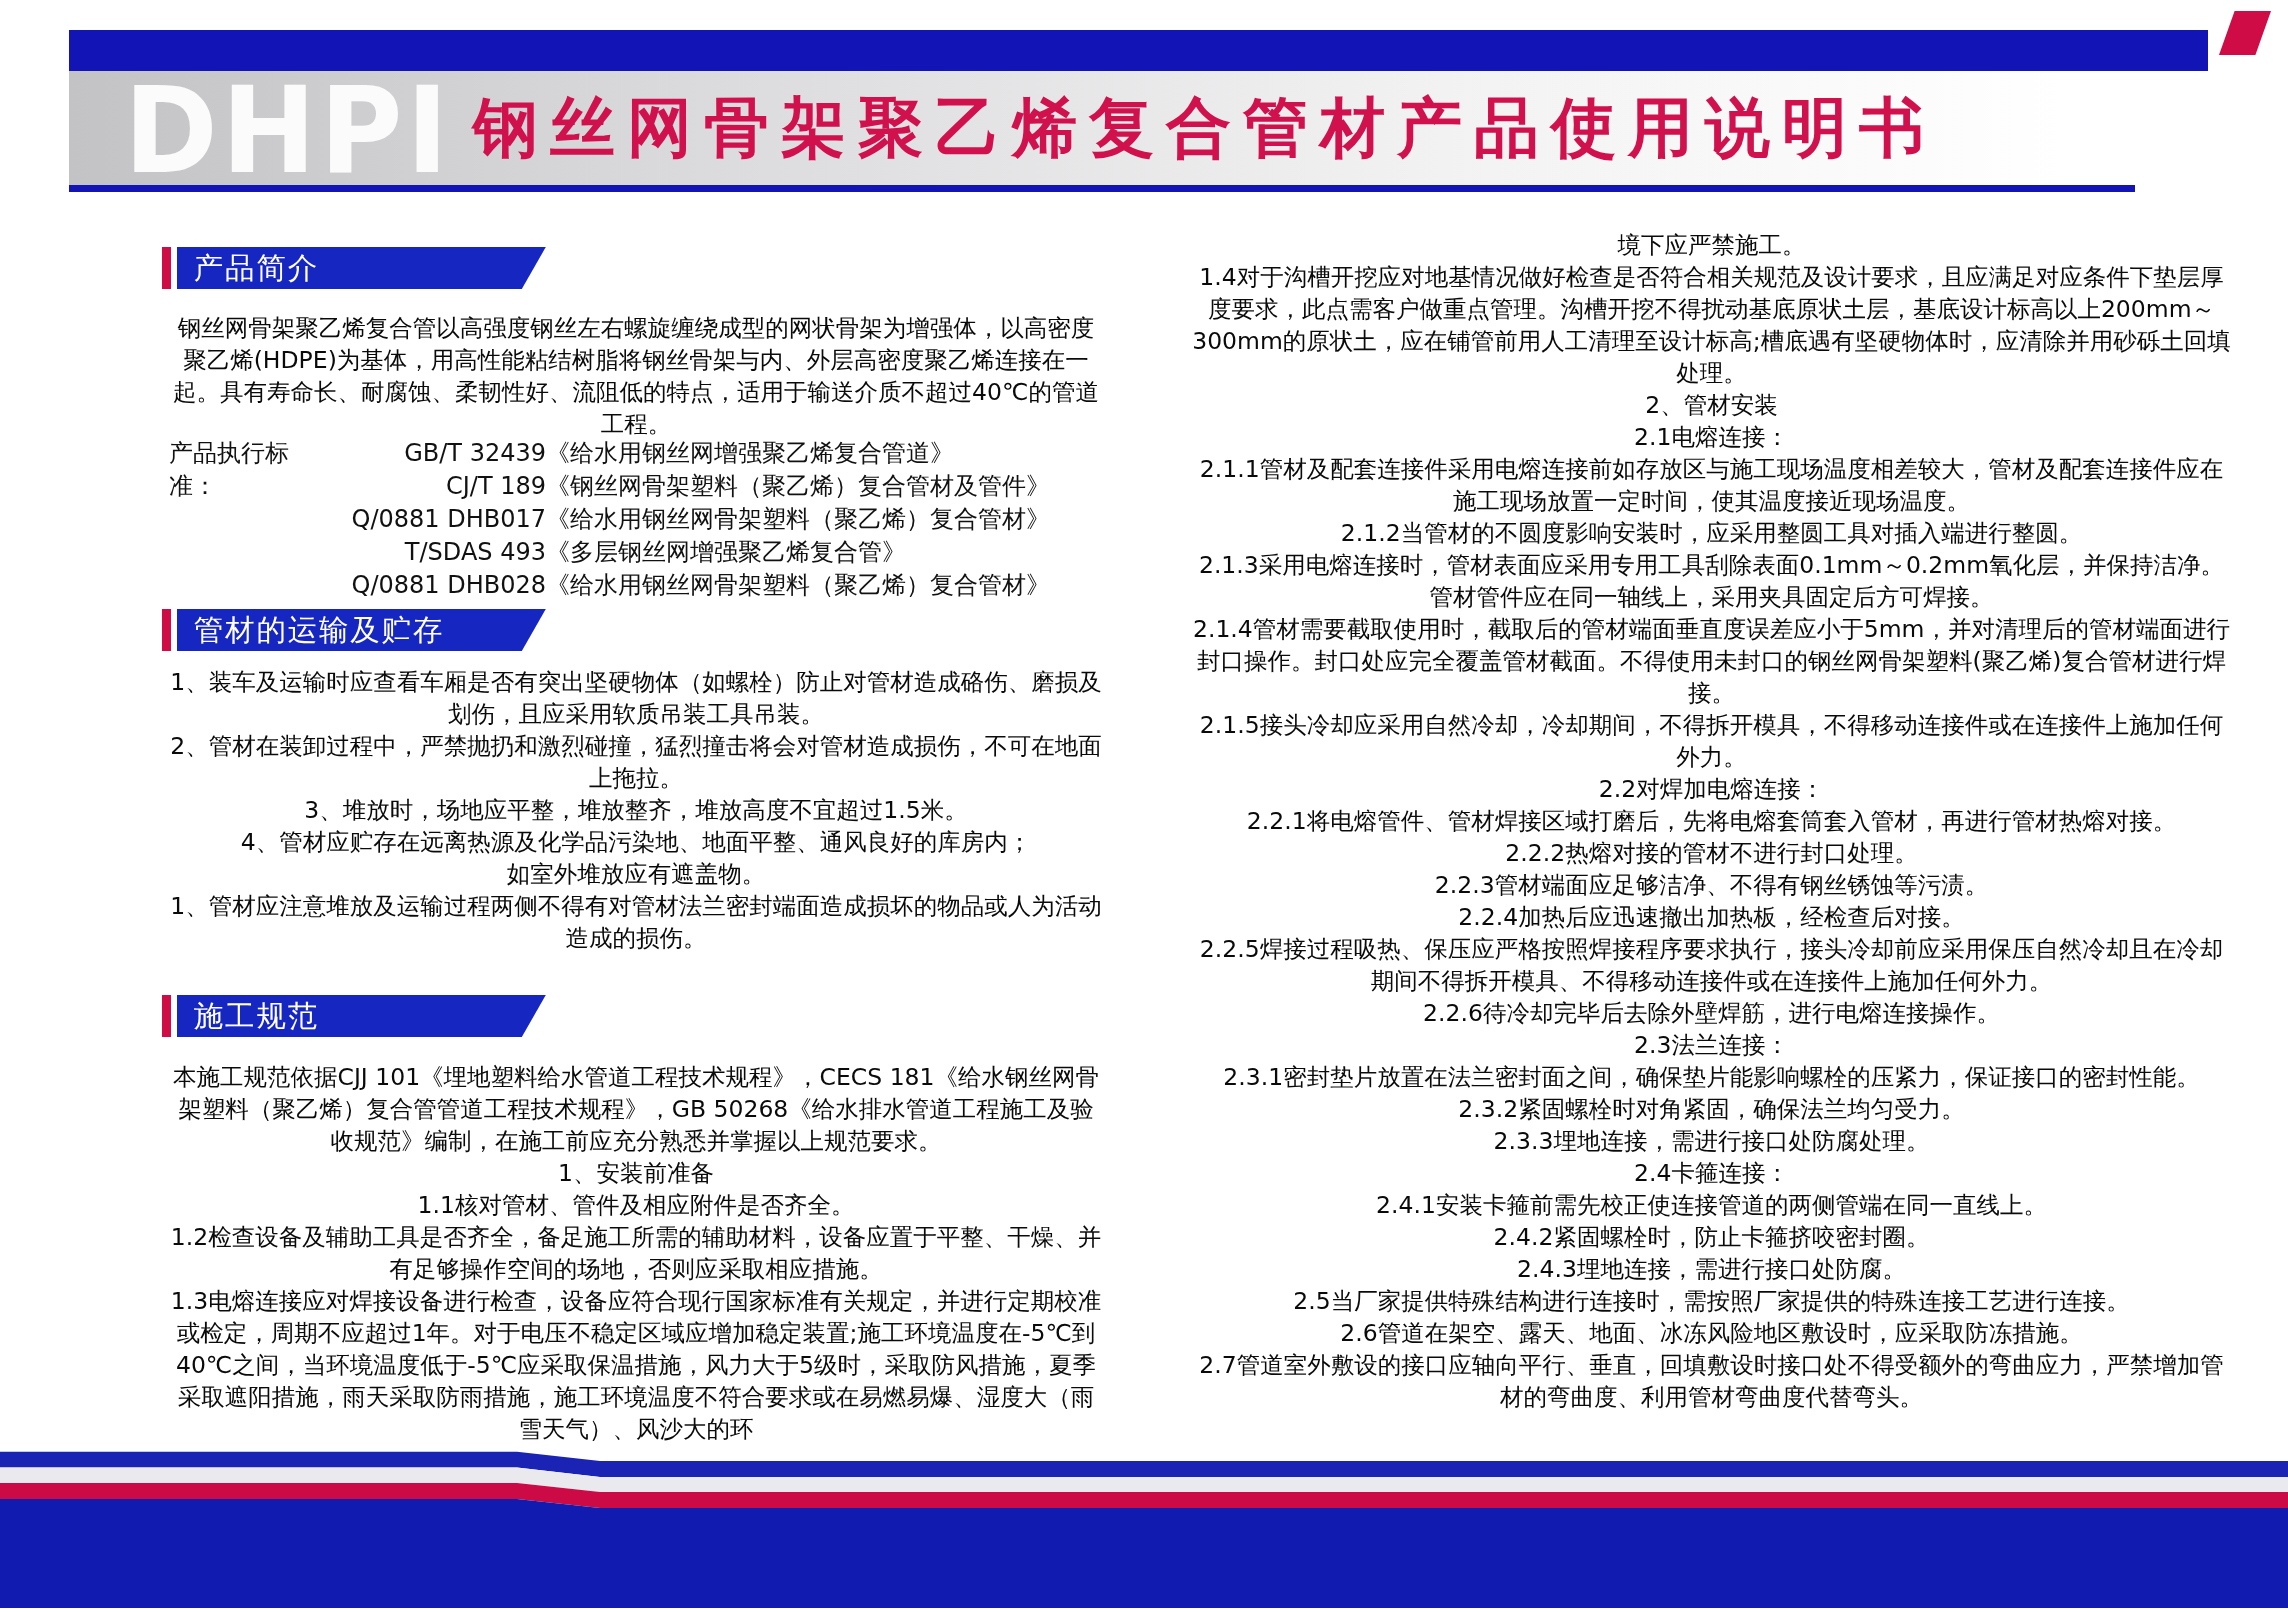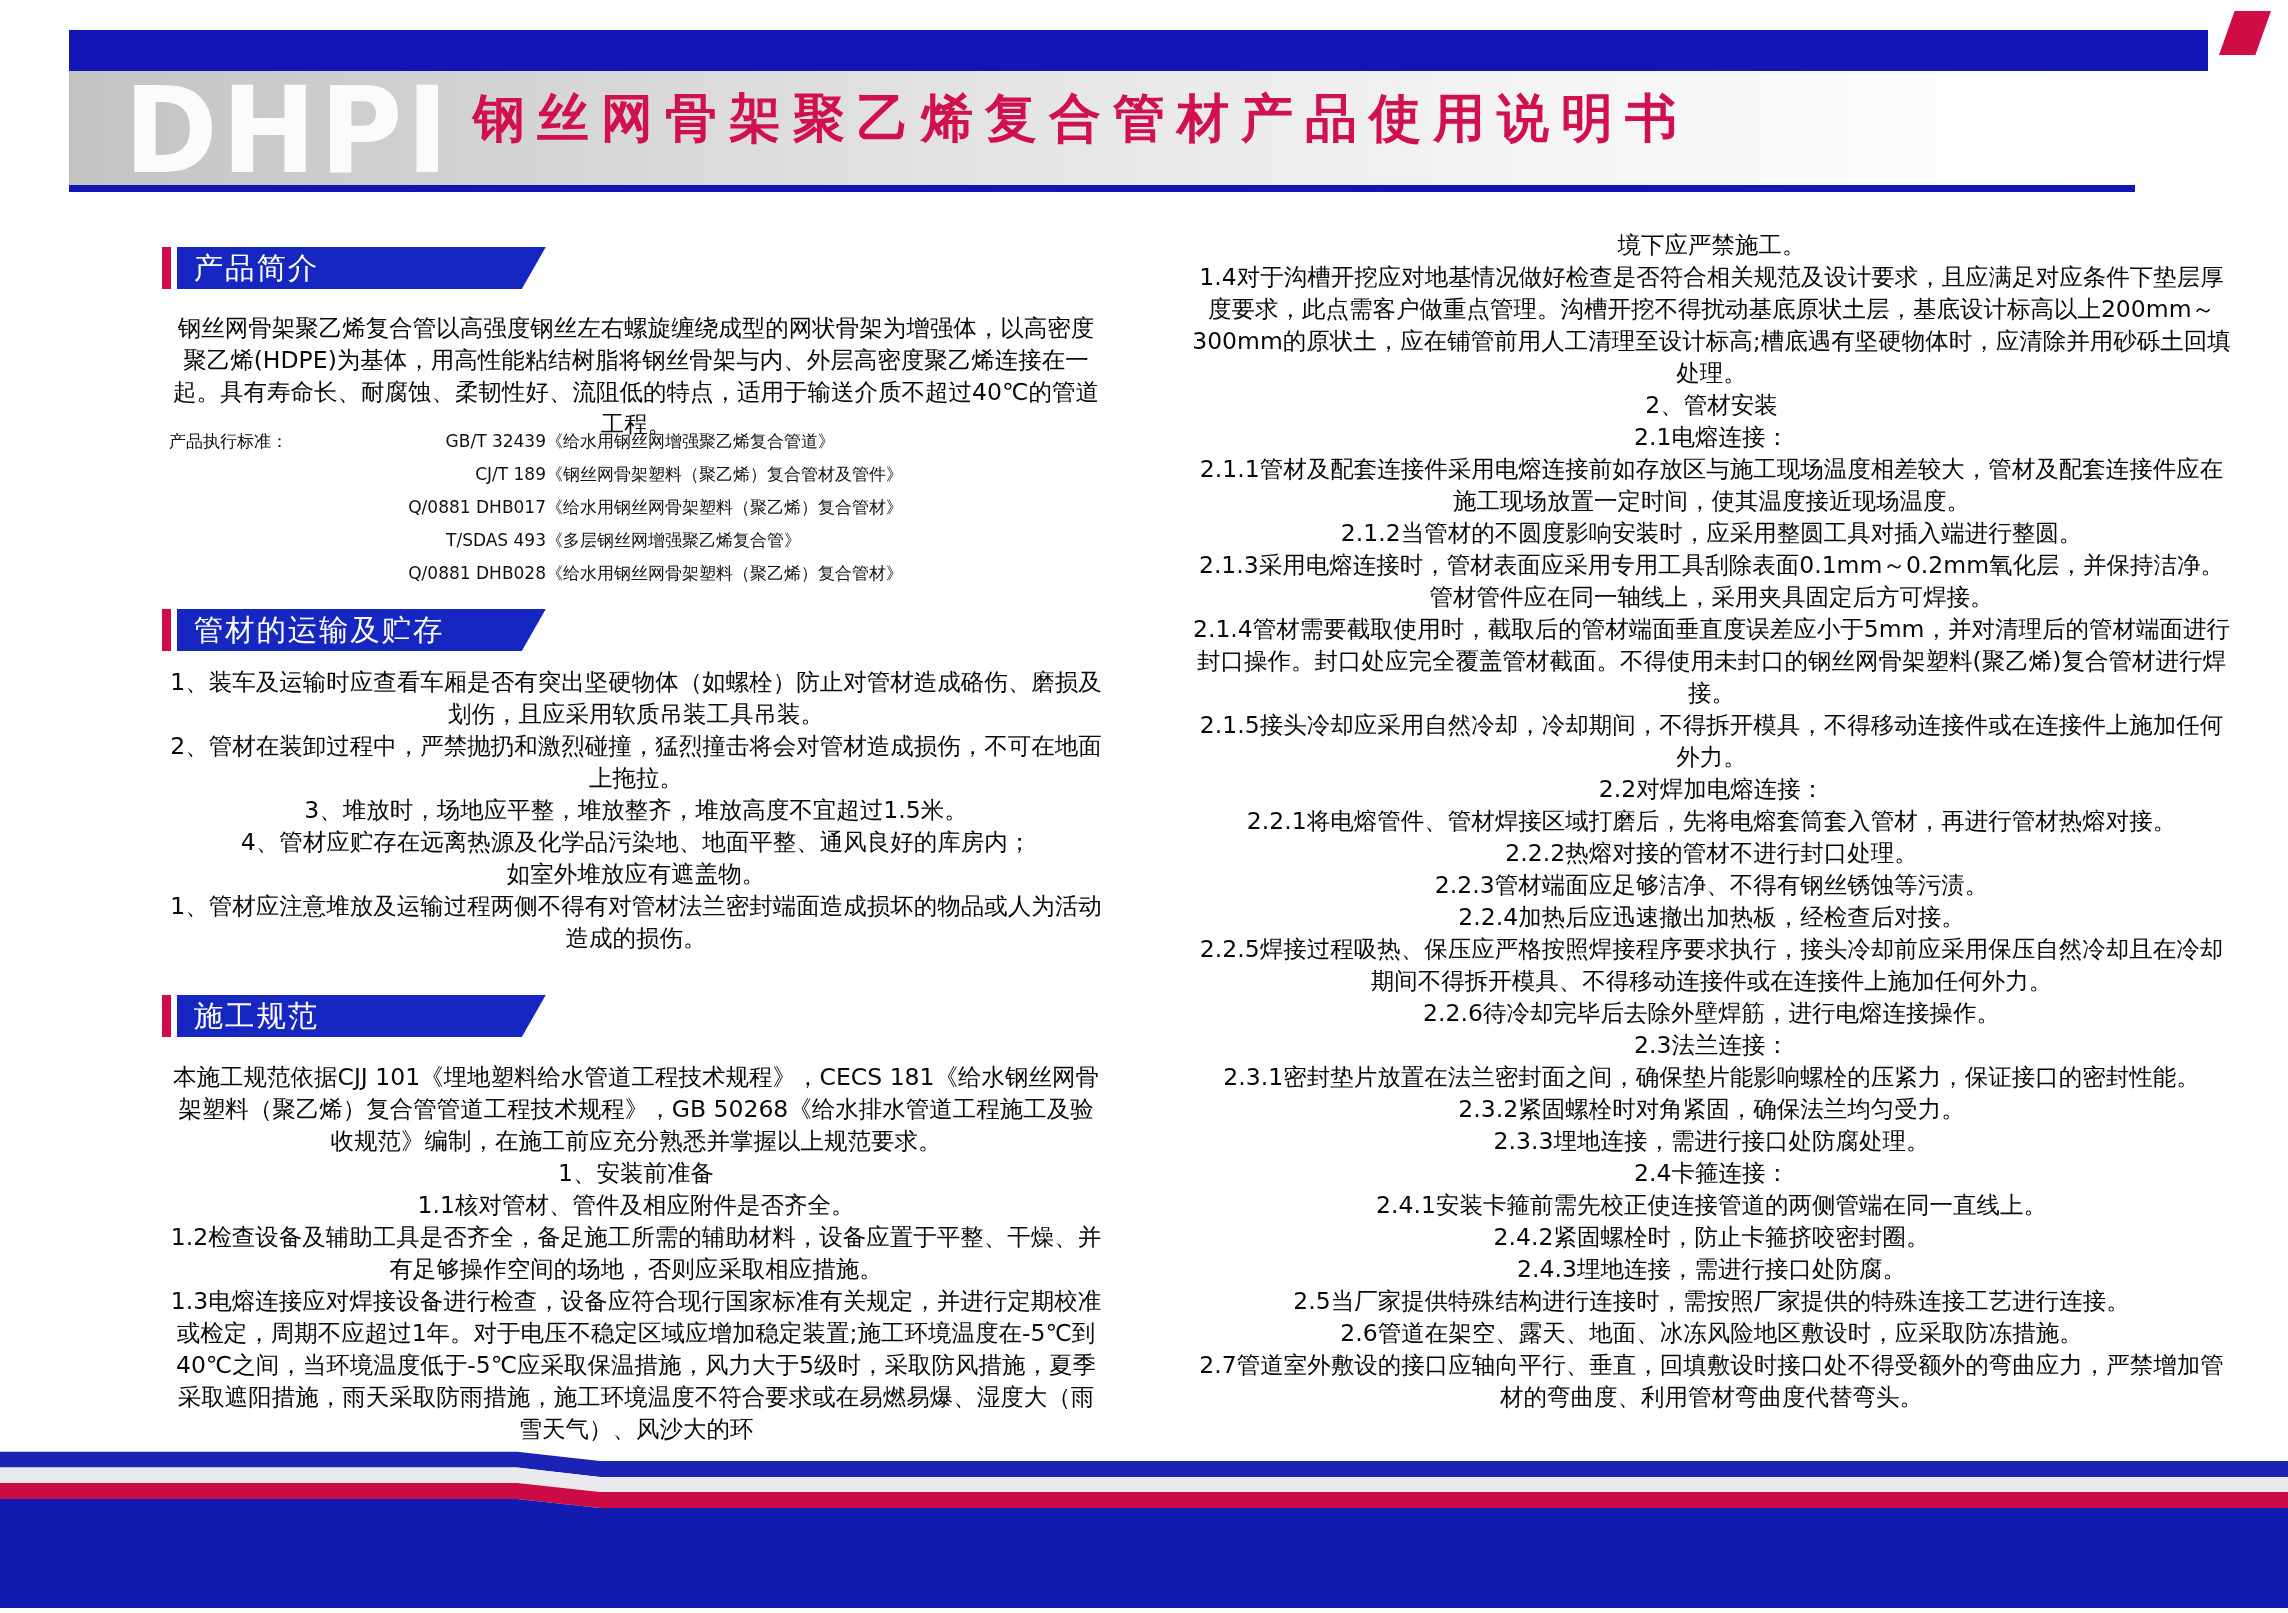--- a/index.html
+++ b/index.html
@@ -10,36 +10,36 @@
     color:#111;
   }
   
   .top-bar{position:absolute;left:69px;top:30px;width:2139px;height:41px;background:#1214b6;}
   .red-corner{position:absolute;left:2219px;top:11px;width:52px;height:44px;background:#cf0c46;
     clip-path:polygon(30% 0,100% 0,70% 100%,0 100%);}
   .brand-band{position:absolute;left:69px;top:71px;width:2220px;height:114px;
     background:linear-gradient(to right,#c3c3c5 0%,#dcdcde 30%,#f2f2f3 62%,#ffffff 90%);text-align:center;}
   .dhpi-logo{position:absolute;left:55px;top:-3.7px;font-size:113px;font-weight:bold;
     color:#fbfbfb;letter-spacing:3.7px;line-height:120px;transform:scaleY(1.06);transform-origin:top left;}
-  .page-title{position:absolute;left:404px;top:13px;font-size:52px;font-weight:bold;
+  .page-title{position:absolute;left:404px;top:13px;font-size:65px;font-weight:bold;
     color:#d0114e;letter-spacing:12px;white-space:nowrap;}
   .header-underline{position:absolute;left:69px;top:185px;width:2066px;height:7.4px;background:#1214b6;}
   
   .section-banner{position:absolute;left:162px;height:42px;}
   .banner-redbar{position:absolute;left:0;top:0;width:9.2px;height:42px;background:#cf0c46;}
   .banner-blue{position:absolute;left:14.8px;top:0;width:369px;height:42px;background:#1626c0;
     clip-path:polygon(0 0,100% 0,93.5% 100%,0 100%);}
   .banner-blue span{display:block;padding-left:17px;font-size:29.5px;line-height:42px;
     color:#ffffff;letter-spacing:1.8px;font-weight:500;white-space:nowrap;}
   
   .textcol{position:absolute;font-size:23.5px;line-height:32px;color:#0a0a0a;}
   .textcol p{margin:0;text-align:center;}
   .left-col{left:169px;width:934px;}
   .intro{top:312px;}
-  .standards{position:absolute;left:169px;top:425px;width:978px;font-size:17px;}
+  .standards{position:absolute;left:169px;top:437px;width:978px;font-size:24px;}
   .std-row{display:flex;height:33px;line-height:33px;}
   .std-prefix{width:157px;flex:none;}
   .std-code{width:220px;flex:none;text-align:right;}
   .std-name{flex:1;}
   .transport{top:666px;}
   .construction{top:1061px;}
   .right-col{left:1192px;top:229px;width:1039px;}
   
   .footer{position:absolute;left:0;top:1449px;width:2289px;height:164px;}
   .ribbon{position:absolute;left:0;top:0;width:2289px;height:164px;}

